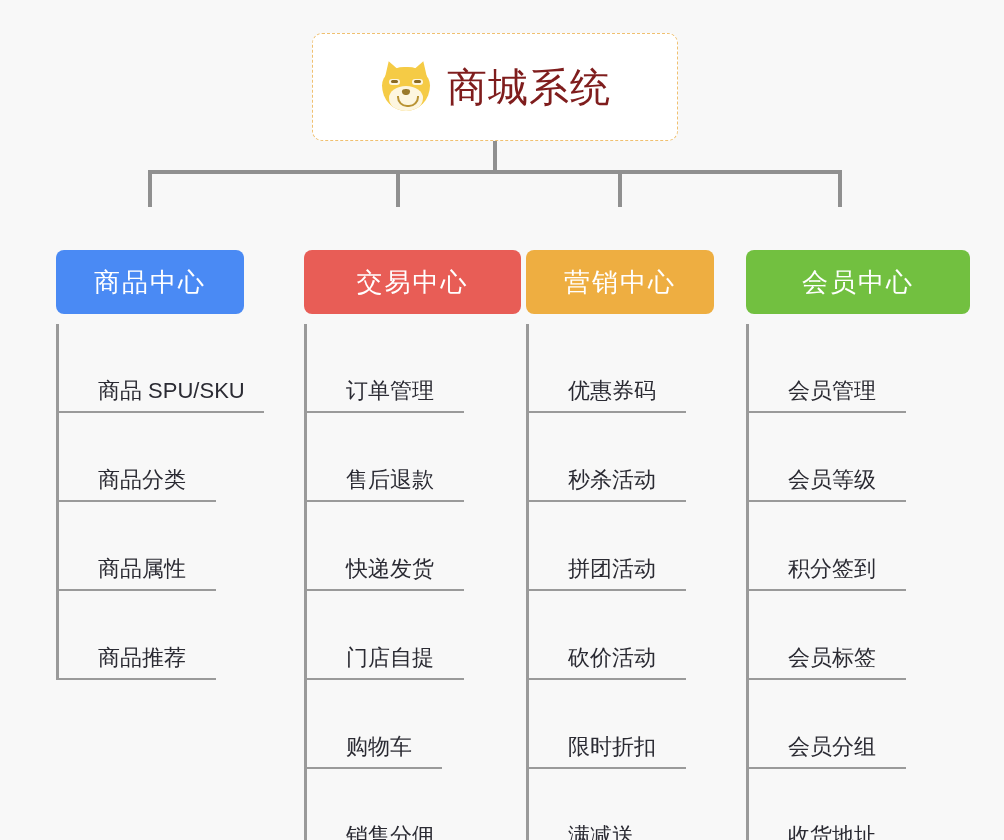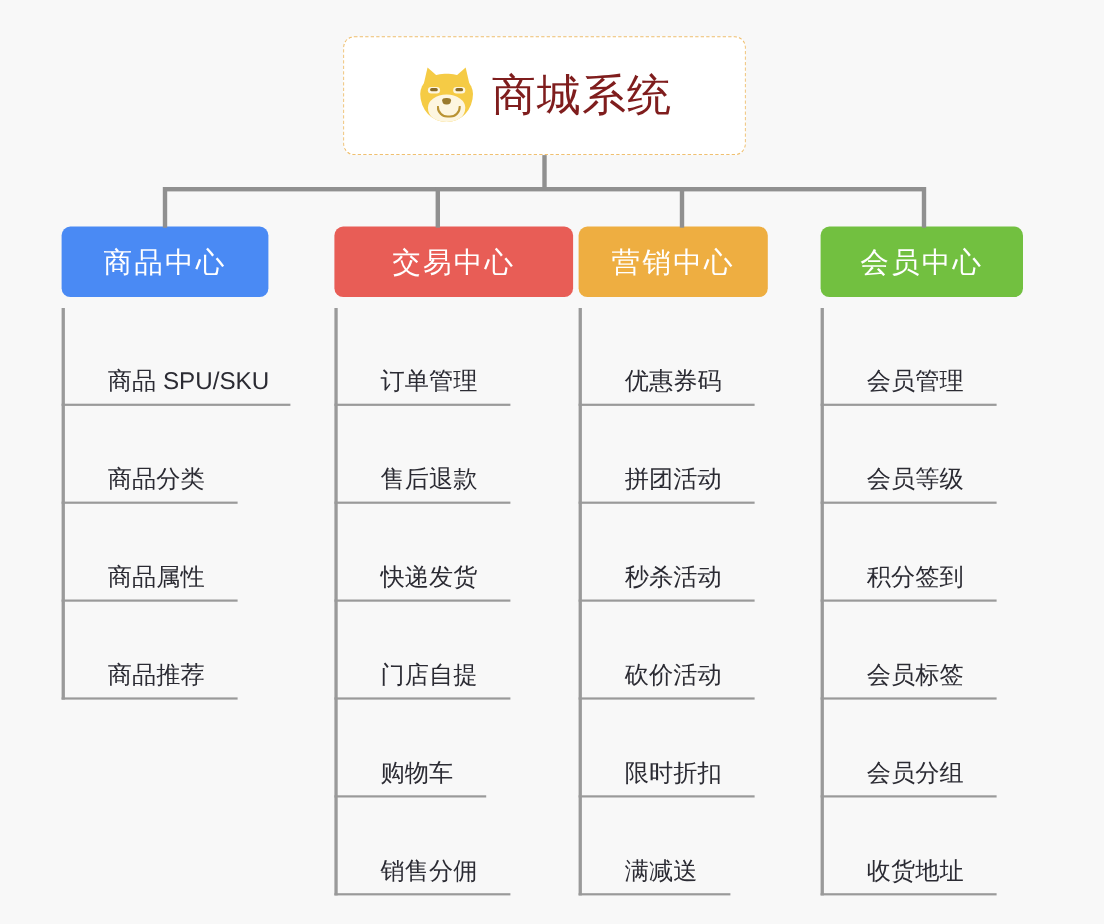--- a/index.html
+++ b/index.html
@@ -154,20 +154,21 @@
   .branch-header {
     height: 64px;
     border-radius: 8px;
     display: flex;
     align-items: center;
     justify-content: center;
     color: #ffffff;
     font-size: 26px;
     letter-spacing: 2px;
     box-sizing: border-box;
+    margin-top: 44px;
   }
   .branch-body {
     position: relative;
     margin-top: 10px;
     padding-left: 0;
   }
   .spine {
     position: absolute;
     left: 0;
     top: 0;
@@ -275,53 +276,53 @@
             <span class="leaf-label">购物车</span>
             <div class="leaf-underline" style="width: 138px;"></div>
           </div>
           <div class="leaf">
             <span class="leaf-label">销售分佣</span>
             <div class="leaf-underline" style="width: 160px;"></div>
           </div>
         </div>
       </div>
       <div class="branch" style="left: 526px; width: 188px;">
-        <div class="branch-header" style="background: rgb(238, 174, 65); width: 172px;">
+        <div class="branch-header" style="background: rgb(238, 174, 65); width: 188px;">
           <span>营销中心</span>
         </div>
         <div class="branch-body">
           <div class="spine"></div>
           <div class="leaf">
             <span class="leaf-label">优惠券码</span>
             <div class="leaf-underline" style="width: 160px;"></div>
           </div>
           <div class="leaf">
+            <span class="leaf-label">秒杀活动</span>
+            <div class="leaf-underline" style="width: 160px;"></div>
+          </div>
+          <div class="leaf">
             <span class="leaf-label">拼团活动</span>
-            <div class="leaf-underline" style="width: 160px;"></div>
-          </div>
-          <div class="leaf">
-            <span class="leaf-label">秒杀活动</span>
             <div class="leaf-underline" style="width: 160px;"></div>
           </div>
           <div class="leaf">
             <span class="leaf-label">砍价活动</span>
             <div class="leaf-underline" style="width: 160px;"></div>
           </div>
           <div class="leaf">
             <span class="leaf-label">限时折扣</span>
             <div class="leaf-underline" style="width: 160px;"></div>
           </div>
           <div class="leaf">
             <span class="leaf-label">满减送</span>
             <div class="leaf-underline" style="width: 138px;"></div>
           </div>
         </div>
       </div>
       <div class="branch" style="left: 746px; width: 188px;">
-        <div class="branch-header" style="background: rgb(114, 192, 64); width: 184px; align-items: center;">
+        <div class="branch-header" style="background: rgb(114, 192, 64); width: 224px; align-items: center;">
           <span>会员中心</span>
         </div>
         <div class="branch-body">
           <div class="spine"></div>
           <div class="leaf">
             <span class="leaf-label">会员管理</span>
             <div class="leaf-underline" style="width: 160px;"></div>
           </div>
           <div class="leaf">
             <span class="leaf-label">会员等级</span>

